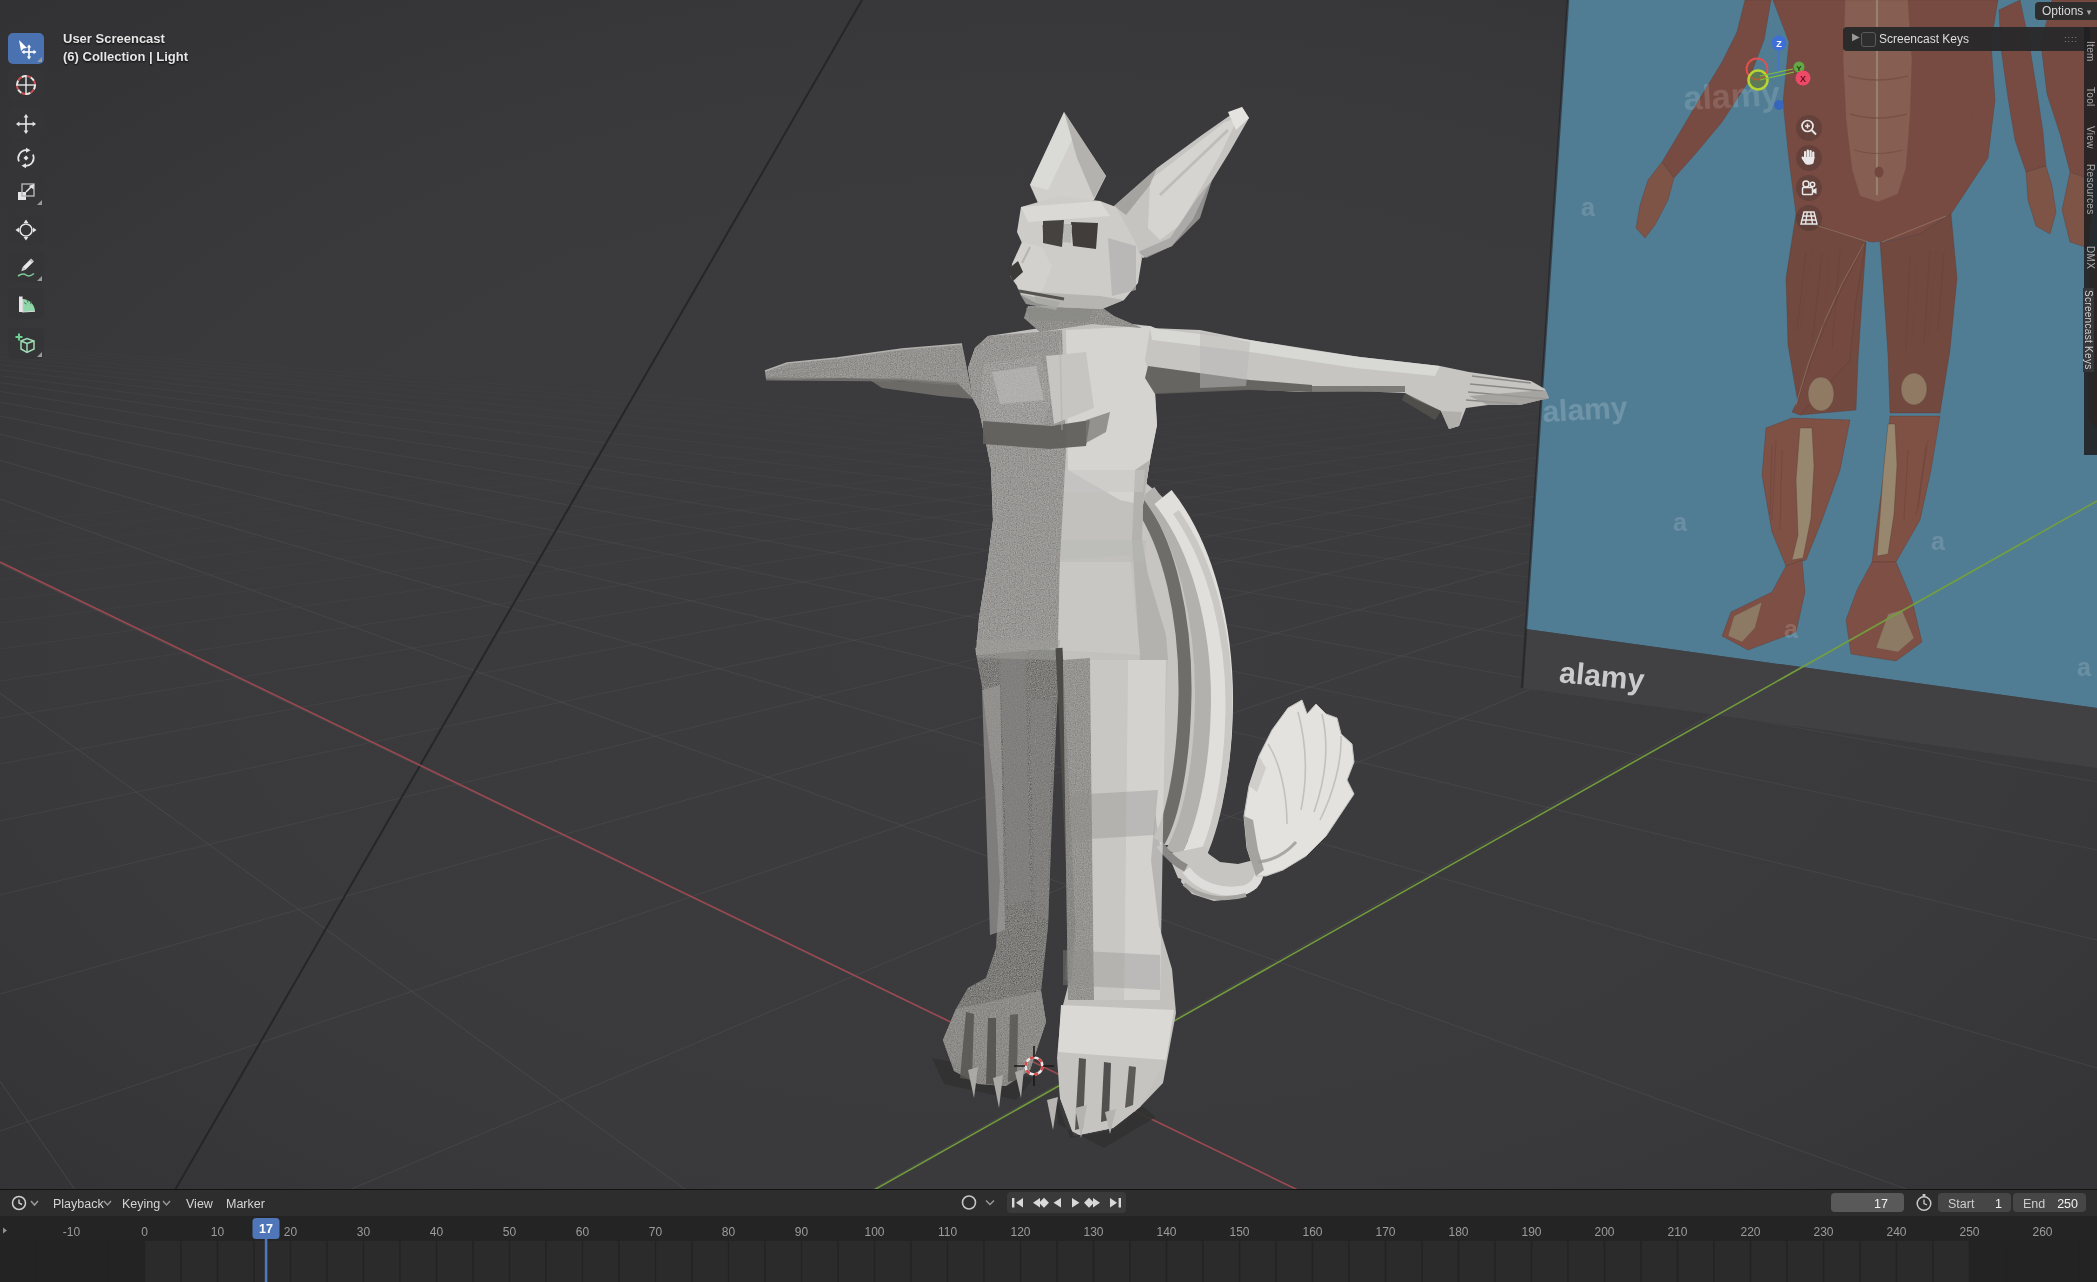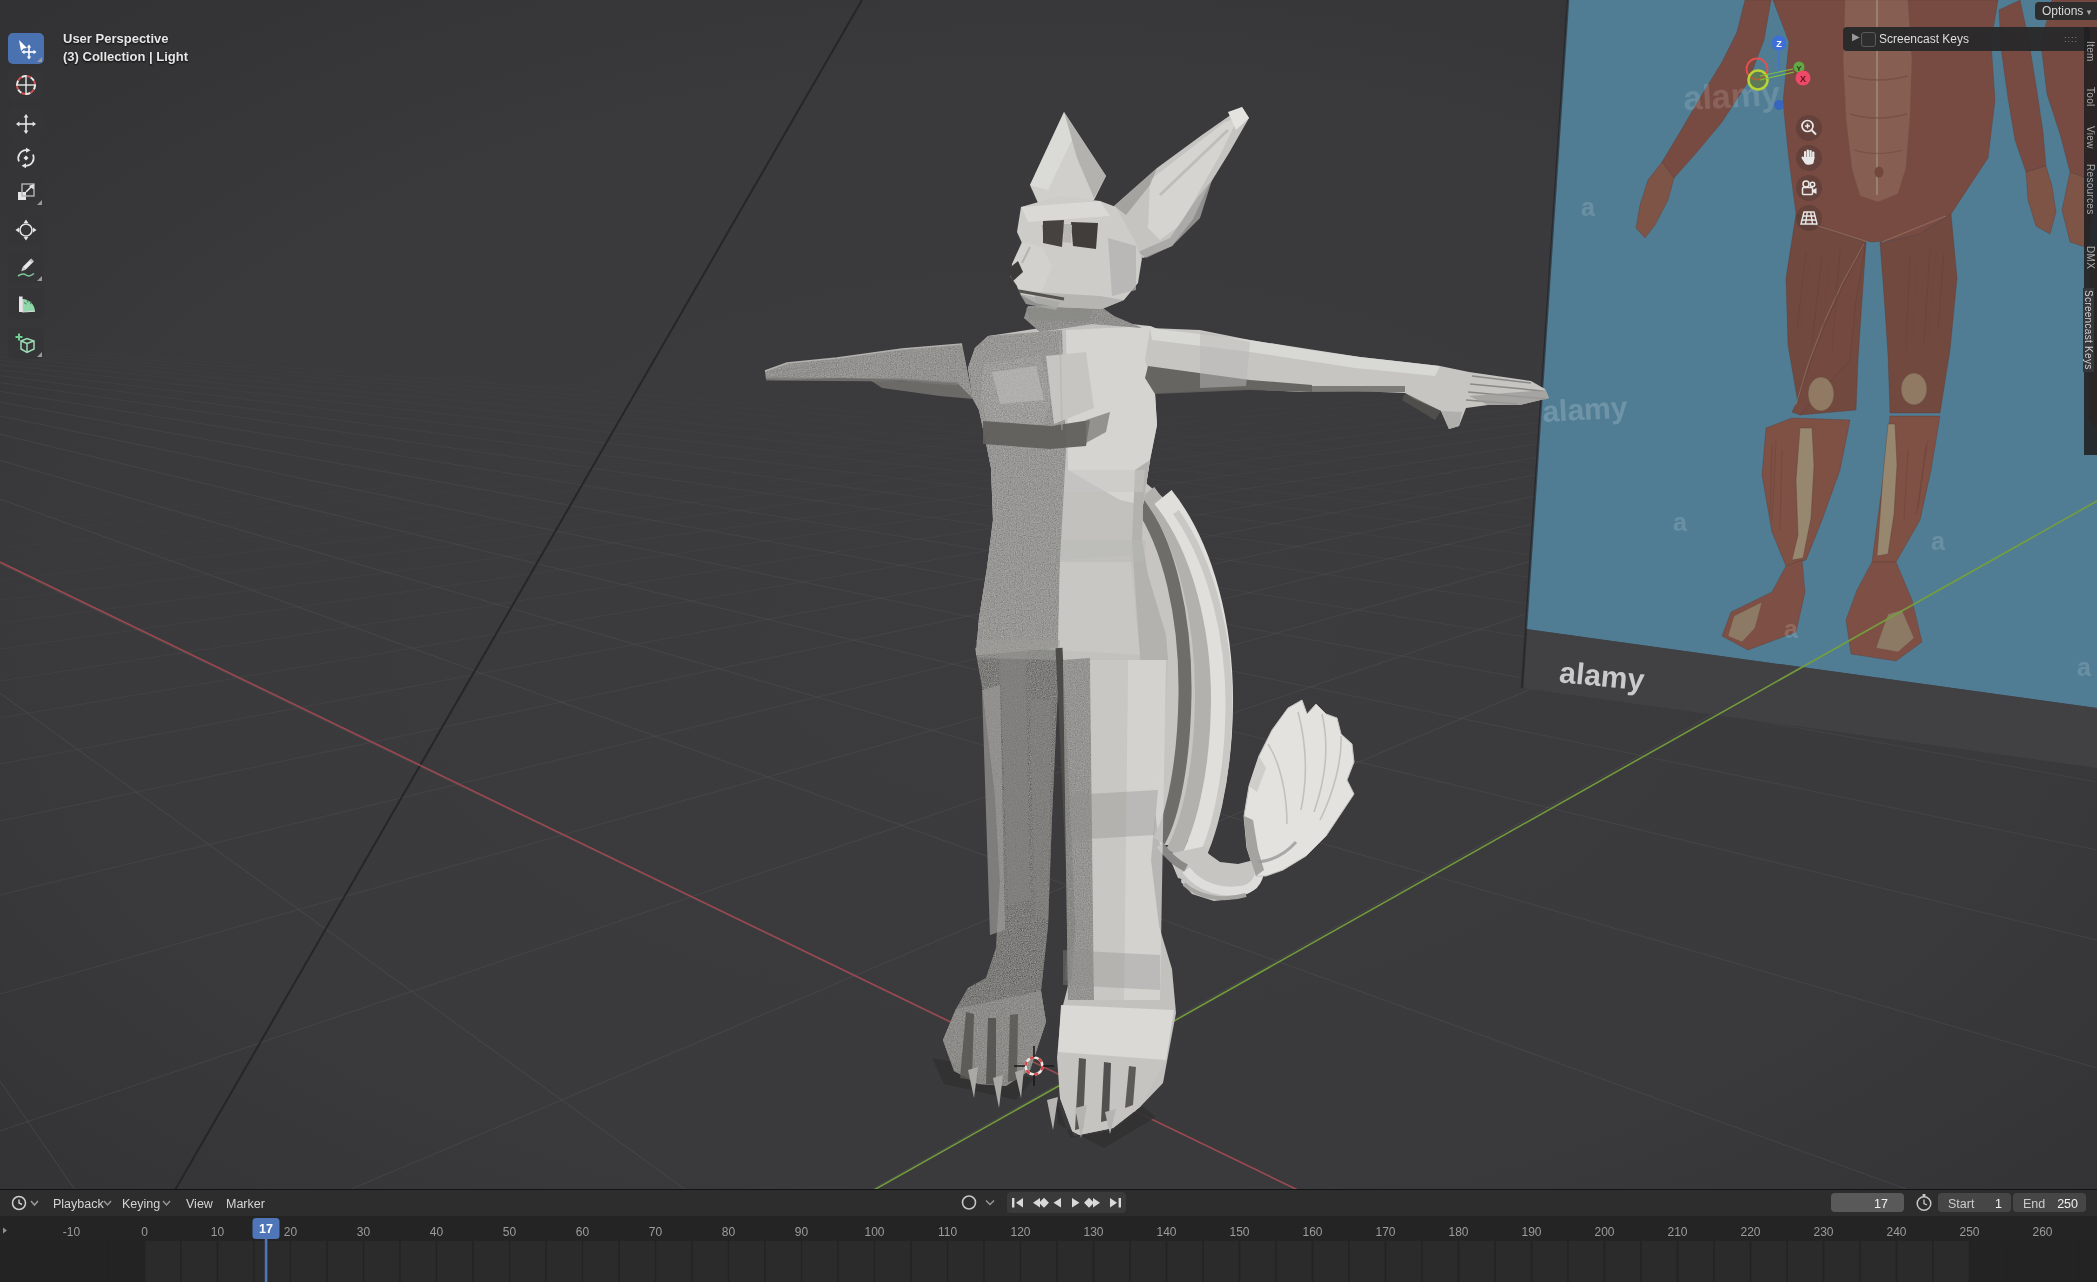--- a/index.html
+++ b/index.html
@@ -260,22 +260,22 @@
 <circle cx="1779" cy="43" r="7.5" fill="#3d6fd6"></circle>
 <text x="1779" y="47" font-size="9" font-weight="bold" fill="#fff" text-anchor="middle" font-family="Liberation Sans, sans-serif">Z</text>
 <circle cx="1799" cy="67" r="5.5" fill="#63a844"></circle>
 <text x="1799" y="70.5" font-size="8" font-weight="bold" fill="#1e3c14" text-anchor="middle" font-family="Liberation Sans, sans-serif">Y</text>
 <circle cx="1803" cy="78" r="7.5" fill="#ef4968"></circle>
 <text x="1803" y="82" font-size="9" font-weight="bold" fill="#5e1020" text-anchor="middle" font-family="Liberation Sans, sans-serif">X</text>
 <circle cx="1779" cy="105" r="5" fill="#3565c0" fill-opacity="0.95"></circle>
 </g>
 </svg>
 <div class="ui" style="left:63px;top:31px;">
-<div class="hdrtxt" style="font-weight:bold;">User Perspective</div>
-<div class="hdrtxt" style="margin-top:3px;font-weight:bold;">(3) Collection | Light</div>
+<div class="hdrtxt" style="font-weight:bold;">User Screencast</div>
+<div class="hdrtxt" style="margin-top:3px;font-weight:bold;">(6) Collection | Light</div>
 </div>
 <div class="tbtn corner" style="top:33px;background:#4a72b0;">
 <svg width="22" height="22" viewBox="0 0 22 22">
       <path d="M4,2 L12,10 8.5,10.5 6,13 Z" fill="#fff"></path>
       <g stroke="#fff" stroke-width="1.6">
         <line x1="14" y1="9" x2="14" y2="19"></line>
         <line x1="9" y1="14" x2="19" y2="14"></line>
       </g>
       <g fill="#fff">
         <path d="M14,6.5 L11.8,9.5 16.2,9.5 Z"></path>

